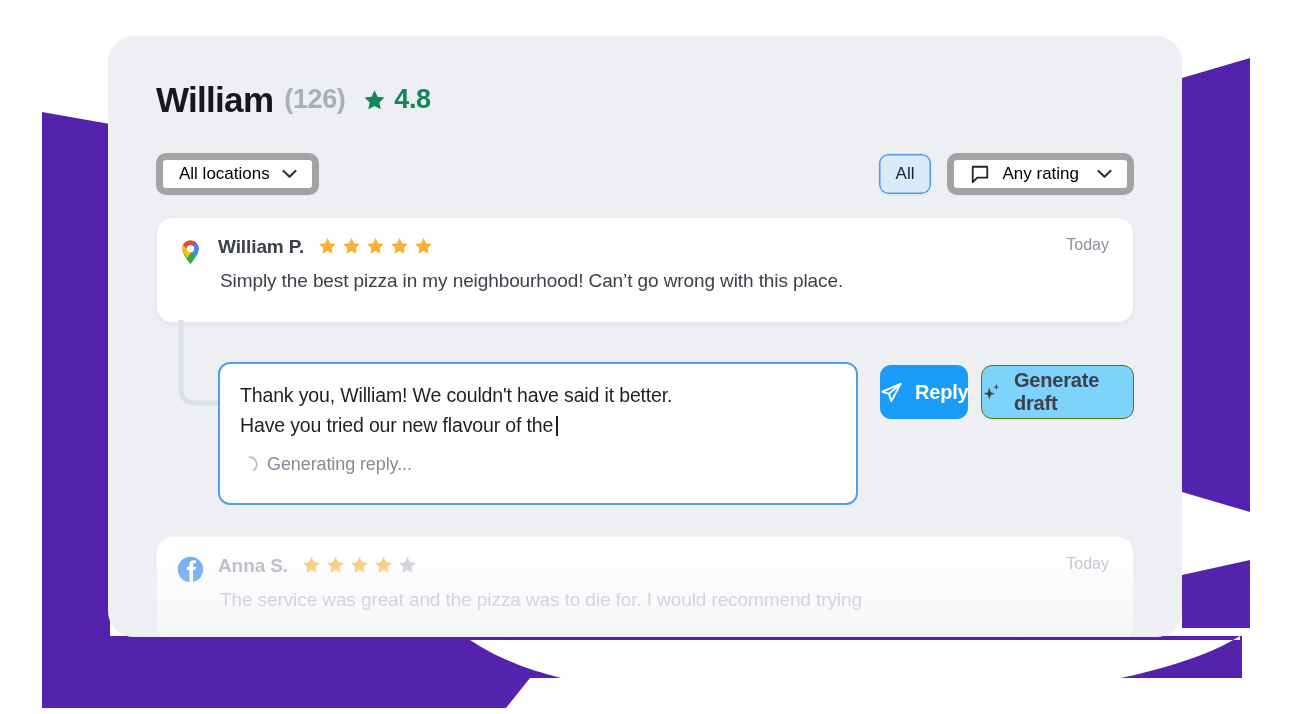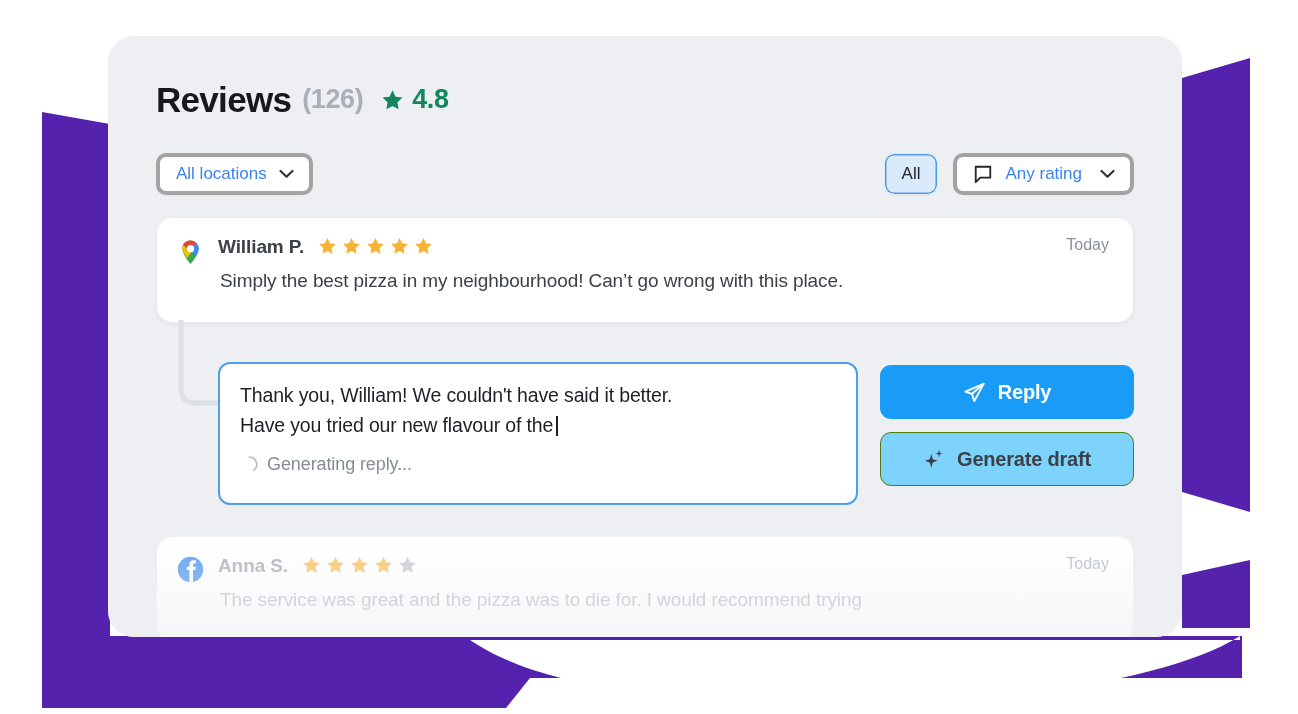--- a/index.html
+++ b/index.html
@@ -95,28 +95,28 @@
   .filter-right {
     display: flex;
     align-items: center;
     gap: 15px;
   }
 
   .dropdown {
     height: 42px;
     box-sizing: border-box;
     background: #ffffff;
-    border: 4px solid #a3a3a3;
+    border: 7px solid #a3a3a3;
     border-radius: 10px;
     display: flex;
     align-items: center;
     gap: 12px;
     padding: 0 15px 0 16px;
     font-size: 17px;
-    color: #3b82f6;
+    color: #000000;
     box-shadow: 0 1px 1px rgba(20,25,40,.035);
     cursor: pointer;
   }
   .dropdown .label { white-space: nowrap; }
 
   .segmented {
     height: 42px;
     box-sizing: border-box;
     background: #ffffff;
     border: 1px solid #e2e5ea;
@@ -265,21 +265,20 @@
   .status-text {
     font-size: 18px;
     color: #868c97;
     letter-spacing: -0.1px;
   }
 
   .actions {
     flex: none;
     width: 254px;
     display: flex;
-    flex-direction: column;
     gap: 13px;
     padding-top: 3px;
   }
   .btn {
     height: 54px;
     box-sizing: border-box;
     border-radius: 11px;
     display: flex;
     align-items: center;
     justify-content: center;
@@ -313,21 +312,21 @@
 
     <path d="M 1182 575 L 1250 560 L 1250 628 L 1182 628 Z" fill="#5522ae"></path>
 
     <path d="M 42 636 L 1242 636 L 1242 678 L 530 678 L 506 708 L 42 708 Z" fill="#5522ae"></path>
     <path d="M 1240 636 C 1140 700 820 724 620 690 C 540 677 500 660 470 640 L 1240 640 Z" fill="#ffffff"></path>
   </svg>
 
   <div class="panel">
 
     <div class="panel-header">
-      <span class="page-title">Reviews</span>
+      <span class="page-title">William</span>
       <span class="review-count">(126)</span>
       <span class="rating-group">
         <svg width="25" height="25" viewBox="0 0 24 24">
           <path d="M12 2.2 L14.9 8.3 L21.5 9.2 L16.7 13.8 L17.9 20.4 L12 17.2 L6.1 20.4 L7.3 13.8 L2.5 9.2 L9.1 8.3 Z" fill="#12865c"></path>
         </svg>
         <span class="rating-value">4.8</span>
       </span>
     </div>
 
     <div class="filter-bar">

